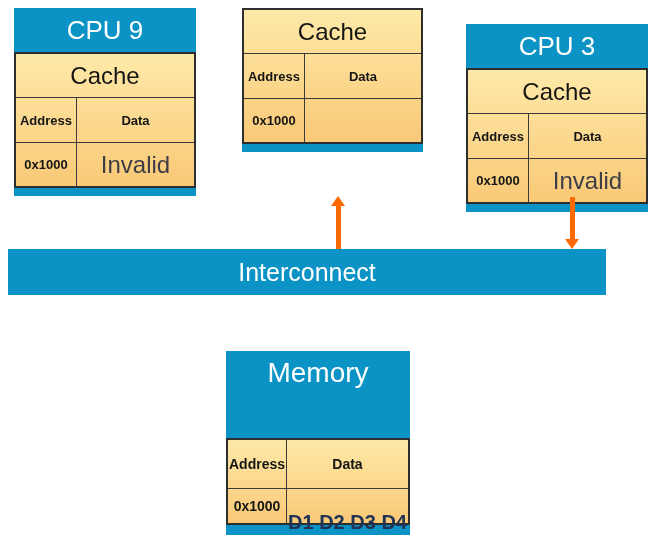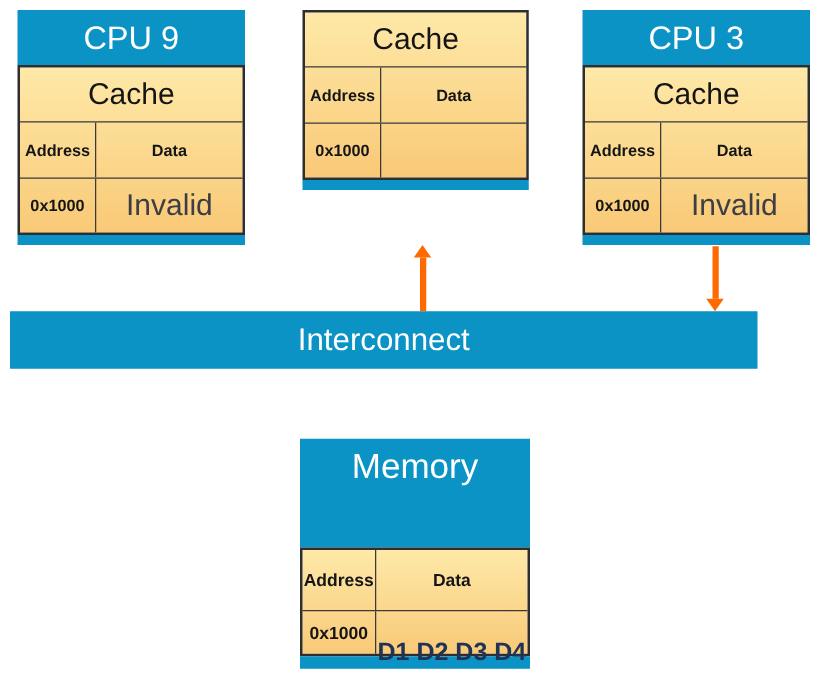--- a/index.html
+++ b/index.html
@@ -63,21 +63,21 @@
 
   
   .interconnect{
     position:absolute;left:8px;top:249px;width:598px;height:46px;
     background:var(--blue);color:#fff;
     display:flex;align-items:center;justify-content:center;
     font-size:25px;
   }
 
   
-  .memory{position:absolute;left:240px;top:351px;width:184px;}
+  .memory{position:absolute;left:226px;top:351px;width:184px;}
   .mem-header{
     height:87px;background:var(--blue);color:#fff;
     display:flex;align-items:flex-start;justify-content:center;
     padding-top:6px;font-size:28px;
   }
   .mem-hdr-row{height:49px;}
   .mem-val-row{height:34px;}
   .mem-addr{width:59px;}
   .mem-small{font-size:14px;font-weight:600;color:#151515;}
   .mem-data{font-size:20px;color:#203356;font-weight:600;margin-top:32px;}
@@ -111,21 +111,21 @@
         <div class="cell addr-cell small-label">Address</div>
         <div class="cell data-cell small-label">Data</div>
       </div>
       <div class="row val-row split">
         <div class="cell addr-cell small-label">0x1000</div>
       </div>
     </div>
     <div class="strip"></div>
   </div>
 
-  <div class="cpu" style="left:466px;top:8px;width:182px;">
+  <div class="cpu" style="left:466px;top:24px;width:182px;">
     <div class="cpu-header">CPU 3</div>
     <div class="tbl">
       <div class="row cache-row">Cache</div>
       <div class="row hdr-row split">
         <div class="cell addr-cell small-label">Address</div>
         <div class="cell data-cell small-label">Data</div>
       </div>
       <div class="row val-row split">
         <div class="cell addr-cell small-label">0x1000</div>
         <div class="cell data-cell big-val">Invalid</div>

